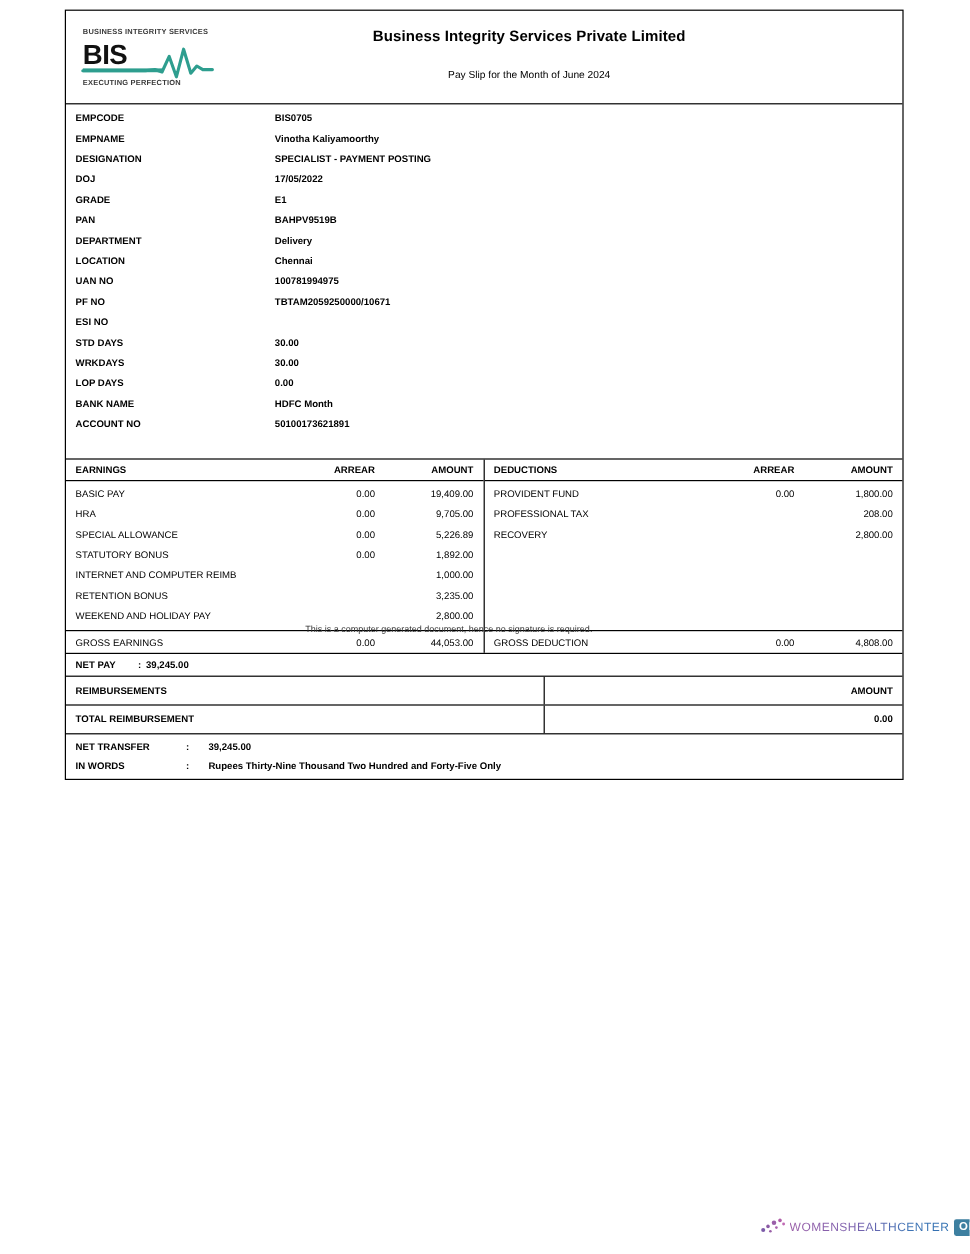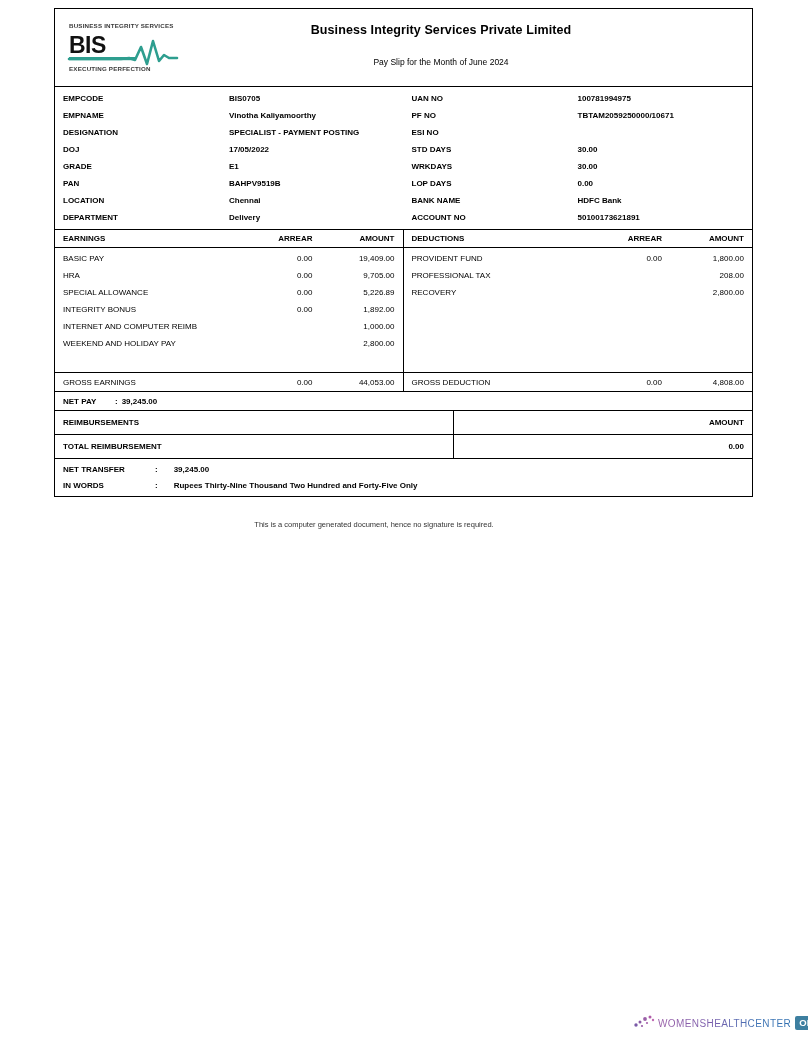--- a/index.html
+++ b/index.html
@@ -55,21 +55,22 @@
   .payslip-month {
     font-size: 8.5px;
     margin-top: 20px;
     font-weight: normal;
   }
 
   
   .emp-details {
     display: flex;
     border-bottom: 1.5px solid #000;
-    padding: 3px 0 3px 0;
+    padding: 3px 0 20px 0;
+    flex-direction: column;
   }
   .emp-col {
     width: 50%;
     display: flex;
     flex-direction: column;
   }
   .emp-row {
     display: flex;
     height: 17px;
     align-items: center;
@@ -275,27 +276,27 @@
       </div>
       <div class="emp-row">
         <span class="emp-label">GRADE</span>
         <span class="emp-value">E1</span>
       </div>
       <div class="emp-row">
         <span class="emp-label">PAN</span>
         <span class="emp-value">BAHPV9519B</span>
       </div>
       <div class="emp-row">
+        <span class="emp-label">DEPARTMENT</span>
+        <span class="emp-value">Delivery</span>
+      </div>
+      <div class="emp-row">
         <span class="emp-label">LOCATION</span>
         <span class="emp-value">Chennai</span>
       </div>
-      <div class="emp-row">
-        <span class="emp-label">DEPARTMENT</span>
-        <span class="emp-value">Delivery</span>
-      </div>
     </div>
 
     <div class="emp-col">
       <div class="emp-row">
         <span class="emp-label">UAN NO</span>
         <span class="emp-value">100781994975</span>
       </div>
       <div class="emp-row">
         <span class="emp-label">PF NO</span>
         <span class="emp-value">TBTAM2059250000/10671</span>
@@ -311,21 +312,21 @@
       <div class="emp-row">
         <span class="emp-label">WRKDAYS</span>
         <span class="emp-value">30.00</span>
       </div>
       <div class="emp-row">
         <span class="emp-label">LOP DAYS</span>
         <span class="emp-value">0.00</span>
       </div>
       <div class="emp-row">
         <span class="emp-label">BANK NAME</span>
-        <span class="emp-value">HDFC Bank</span>
+        <span class="emp-value">HDFC Month</span>
       </div>
       <div class="emp-row">
         <span class="emp-label">ACCOUNT NO</span>
         <span class="emp-value">50100173621891</span>
       </div>
     </div>
   </div>
 
   <div class="ed-wrap">
 
@@ -345,28 +346,33 @@
           <span class="c-name">HRA</span>
           <span class="c-arrear">0.00</span>
           <span class="c-amount">9,705.00</span>
         </div>
         <div class="ed-row">
           <span class="c-name">SPECIAL ALLOWANCE</span>
           <span class="c-arrear">0.00</span>
           <span class="c-amount">5,226.89</span>
         </div>
         <div class="ed-row">
-          <span class="c-name">INTEGRITY BONUS</span>
+          <span class="c-name">STATUTORY BONUS</span>
           <span class="c-arrear">0.00</span>
           <span class="c-amount">1,892.00</span>
         </div>
         <div class="ed-row">
           <span class="c-name">INTERNET AND COMPUTER REIMB</span>
           <span class="c-arrear"></span>
           <span class="c-amount">1,000.00</span>
+        </div>
+        <div class="ed-row">
+          <span class="c-name">RETENTION BONUS</span>
+          <span class="c-arrear"></span>
+          <span class="c-amount">3,235.00</span>
         </div>
         <div class="ed-row">
           <span class="c-name">WEEKEND AND HOLIDAY PAY</span>
           <span class="c-arrear"></span>
           <span class="c-amount">2,800.00</span>
         </div>
       </div>
       <div class="ed-total">
         <span class="c-name">GROSS EARNINGS</span>
         <span class="c-arrear">0.00</span>

